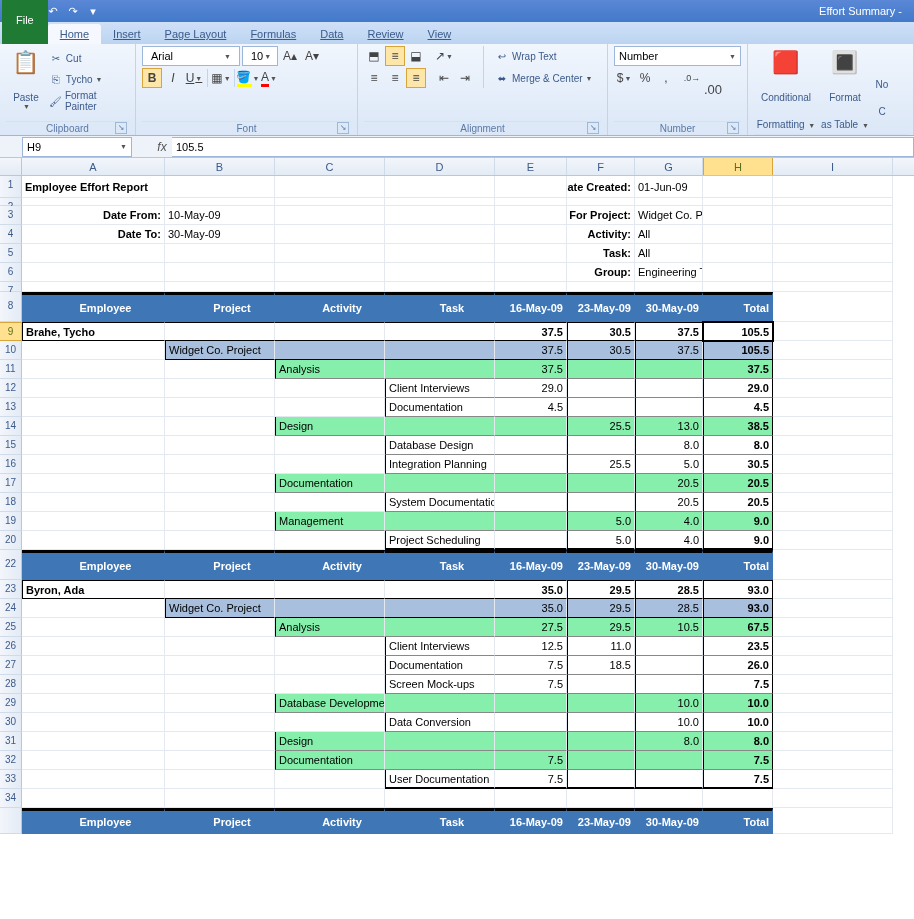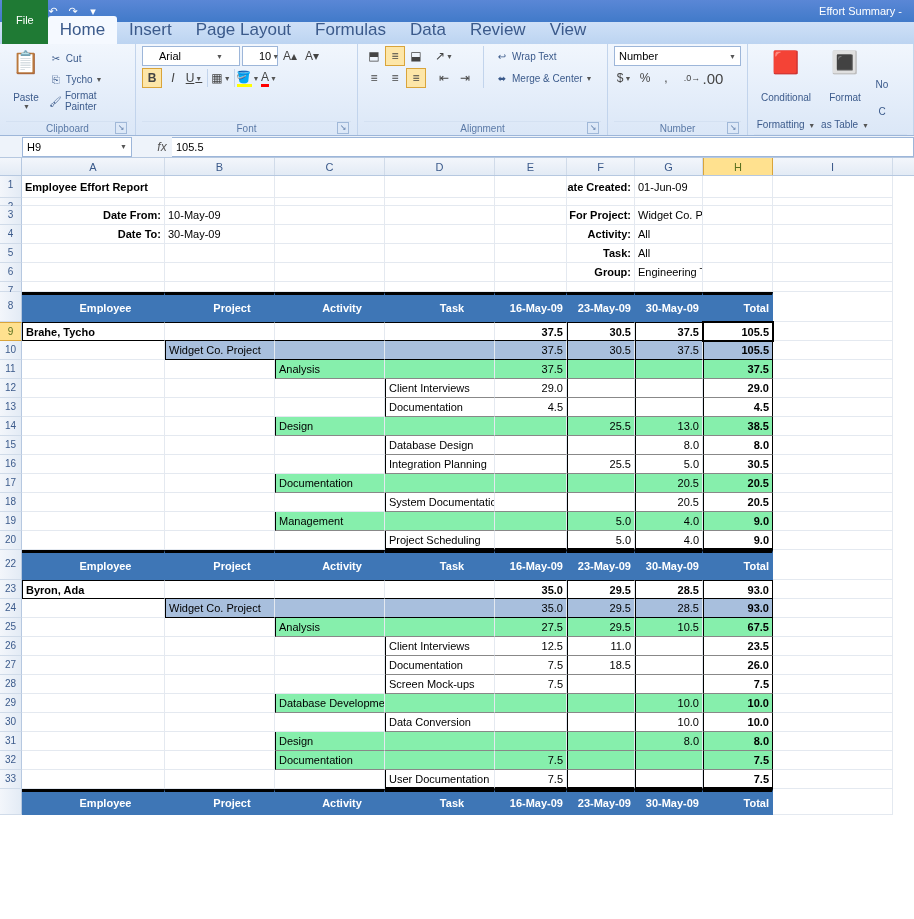--- a/index.html
+++ b/index.html
@@ -7,41 +7,41 @@
 
 
 .titlebar { background: linear-gradient(#5a87d6, #417ac9); height: 22px; display: flex; align-items: center; color: #fff; font-size: 11px; }
 .titlebar .qa { display: flex; gap: 2px; padding: 0 4px; }
 .titlebar .qa-btn { width: 18px; height: 18px; display:flex; align-items:center; justify-content:center; cursor:pointer; }
 .titlebar .doc-title { margin-left: auto; margin-right: 12px; }
 
 
 .ribbon-tabs { background: linear-gradient(#cfe0f7, #bcd4f1); height: 22px; display:flex; align-items:flex-end; padding-left: 2px; }
 .file-tab { background:#1f7a34; color:#fff; padding:18px 14px; font-size:11px; cursor:pointer; }
-.tab { padding:4px 12px; font-size:17px; color:#3b5a8b; cursor:pointer; }
+.tab { padding:4px 12px; font-size:11px; color:#3b5a8b; cursor:pointer;text-decoration:underline; }
 .tab.active { background:#f5f9ff; border-top-left-radius:3px; border-top-right-radius:3px; color:#3b5a8b; }
 
 
 .ribbon { background: linear-gradient(#f1f6fd, #dbe7f7); height: 92px; display:flex; border-bottom:1px solid #9db6d9; }
 .group { border-right:1px solid #c2d4ec; padding:2px 6px 0 6px; display:flex; flex-direction:column; position:relative; }
 .group-label { text-align:center; font-size:10px; color:#5b7aa7; padding:1px 0; border-top:1px solid #d4e1f2; margin-top:auto; position:relative; }
 .dialog-launcher { position:absolute; right:2px; bottom:1px; width:12px; height:12px; border:1px solid #a0b8d8; font-size:8px; line-height:10px; text-align:center; color:#5b7aa7; cursor:pointer; }
 
 .big-btn { display:flex; flex-direction:column; align-items:center; justify-content:center; width:42px; padding:4px 2px; cursor:pointer; }
 .big-btn .ic { font-size:22px; }
 .big-btn .lbl { font-size:10px; color:#3b5a8b;margin-top:16px; }
 .small-row { display:flex; align-items:center; gap:2px; height:20px; font-size:10px; color:#3b5a8b; cursor:pointer; padding:0 2px;}
 .small-row .ic { width:16px; text-align:center; }
 
 .clipboard-area { display:flex; }
 .clip-right { display:flex; flex-direction:column; justify-content:space-around; padding:2px 0;}
 
 
 .font-top { display:flex; gap:2px; align-items:center; }
-.font-combo { background:#fff; border:1px solid #9db6d9; height:20px; font-size:11px; padding:0 16px; display:flex; align-items:center; justify-content:space-between; cursor:pointer; }
+.font-combo { background:#fff; border:1px solid #9db6d9; height:20px; font-size:11px; padding:0 8px; display:flex; align-items:center; justify-content:space-between; cursor:pointer; }
 .font-combo.name { width:98px; font-family: Arial; }
 .font-combo.size { width:36px; }
 .mini-btn { width:20px; height:20px; border:1px solid transparent; display:flex; align-items:center; justify-content:center; cursor:pointer; font-size:12px; color:#444;}
 .mini-btn.active { border:1px solid #d9a43a; background:#fde6a8; }
 .font-bot { display:flex; gap:1px; align-items:center; margin-top:2px; }
 .dd-arrow { font-size:7px; color:#555; margin-left:1px;}
 
 
 .align-rows { display:flex; flex-direction:column; gap:2px;}
 .align-row { display:flex; gap:1px; }
@@ -222,21 +222,21 @@
           <span>Number</span>
           <span class="dd-arrow">▼</span>
         </div>
     </div>
     <div class="num-bot">
       <div class="mini-btn">$<span class="dd-arrow">▼</span></div>
       <div class="mini-btn">%</div>
       <div class="mini-btn">,</div>
       <div style="width:4px;"></div>
       <div class="mini-btn" style="font-size:9px;">.0→</div>
-      <div class="mini-btn" style="font-size:15px;">.00</div>
+      <div class="mini-btn" style="font-size:13px;margin-top:11px;">.00</div>
     </div>
     <div class="group-label"><span>Number</span><span class="dialog-launcher">↘</span></div>
   </div>
 
   <div class="group" style="flex:1;">
     <div class="styles-btns">
       <div class="big-btn" style="width:64px;">
         <span class="ic">🟥</span>
         <span class="lbl">Conditional</span>
         <span class="lbl"><span>Formatting</span> <span class="dd-arrow">▼</span></span>
@@ -689,20 +689,32 @@
         <div class="cell cB"></div>
         <div class="cell cC"></div>
       <div class="cell cD data-border-l thick-bot-line">User Documentation</div>
       <div class="cell cE numr thick-bot-line">7.5</div>
       <div class="cell cF data-border-l thick-bot-line"></div>
       <div class="cell cG data-border-l thick-bot-line"></div>
       <div class="cell cH numr bold data-border-l data-border-r thick-bot-line">7.5</div>
       <div class="cell cI"></div>
     </div>
 
+    <div class="row">
+        <div class="rowh">34</div>
+      <div class="cell cA"></div>
+        <div class="cell cB"></div>
+        <div class="cell cC"></div>
+        <div class="cell cD"></div>
+        <div class="cell cE"></div>
+        <div class="cell cF"></div>
+        <div class="cell cG"></div>
+        <div class="cell cH"></div>
+        <div class="cell cI"></div>
+    </div>
 
     <div class="row" style="height:26px;">
         <div class="rowh"></div>
       <div class="cell cA rpt-hdr center thick-top">Employee</div>
       <div class="cell cB rpt-hdr center thick-top">Project</div>
       <div class="cell cC rpt-hdr center thick-top">Activity</div>
       <div class="cell cD rpt-hdr center thick-top">Task</div>
       <div class="cell cE rpt-hdr right thick-top">16-May-09</div>
       <div class="cell cF rpt-hdr right thick-top">23-May-09</div>
       <div class="cell cG rpt-hdr right thick-top">30-May-09</div>

